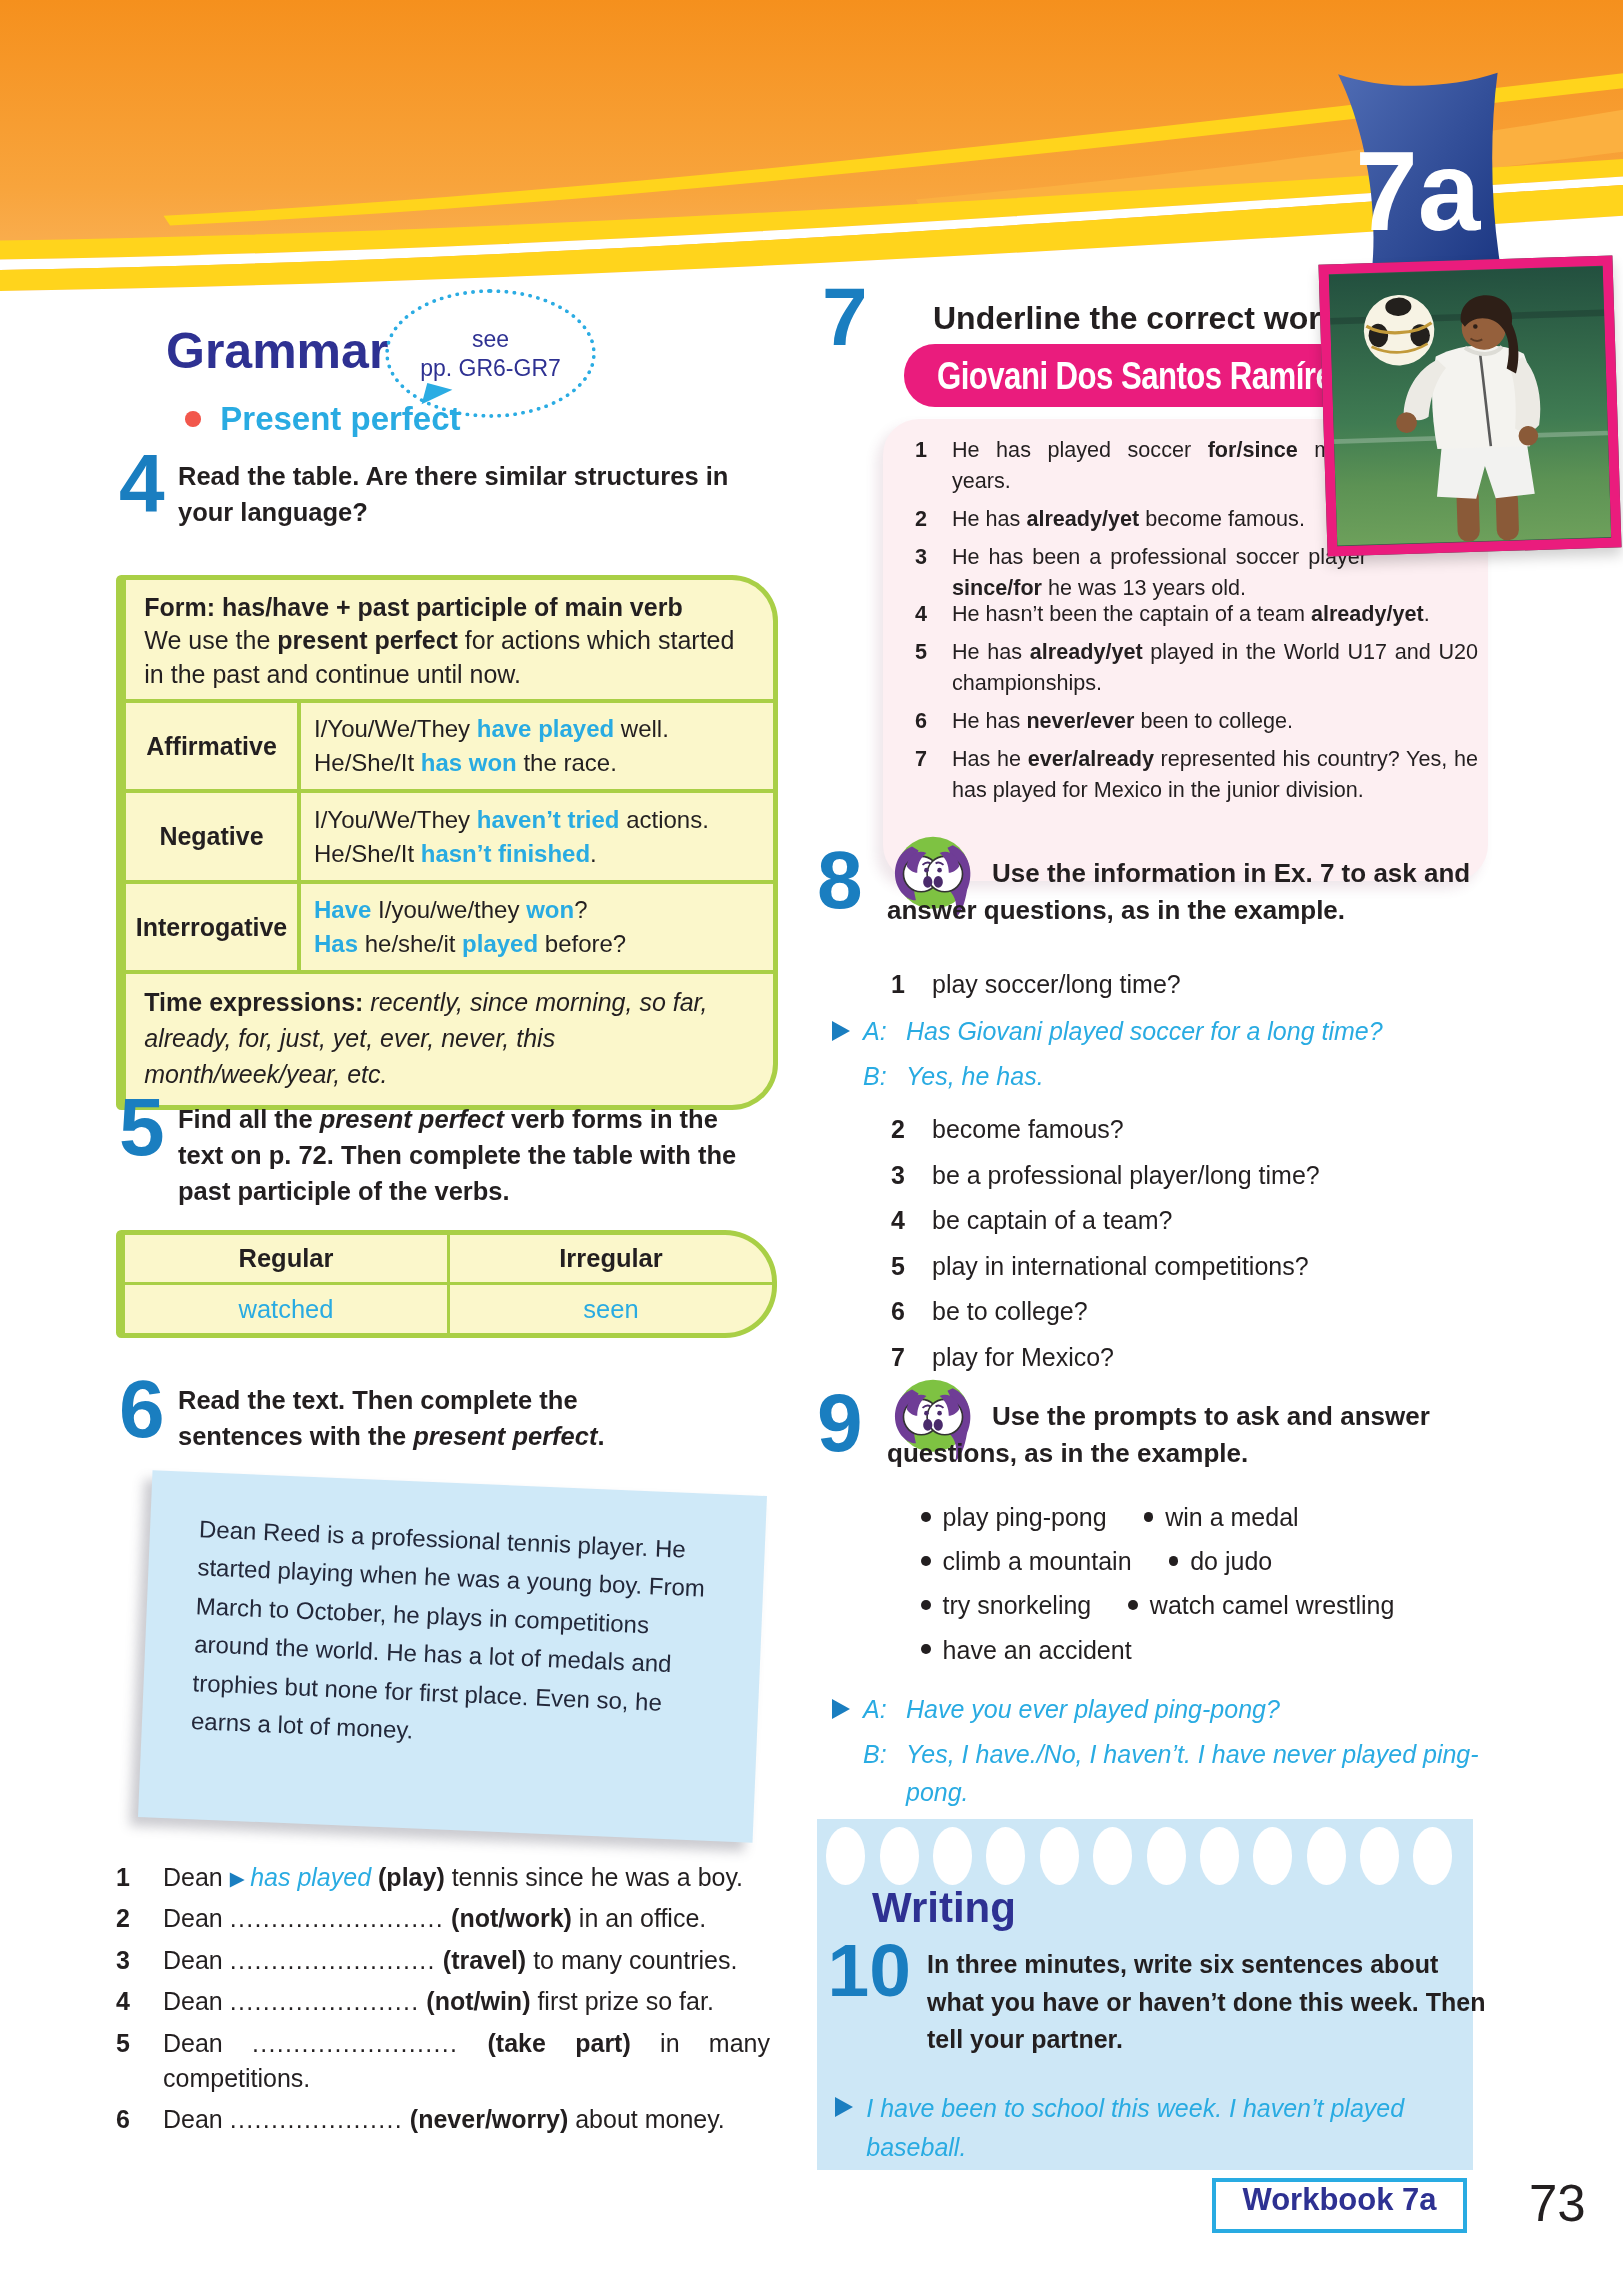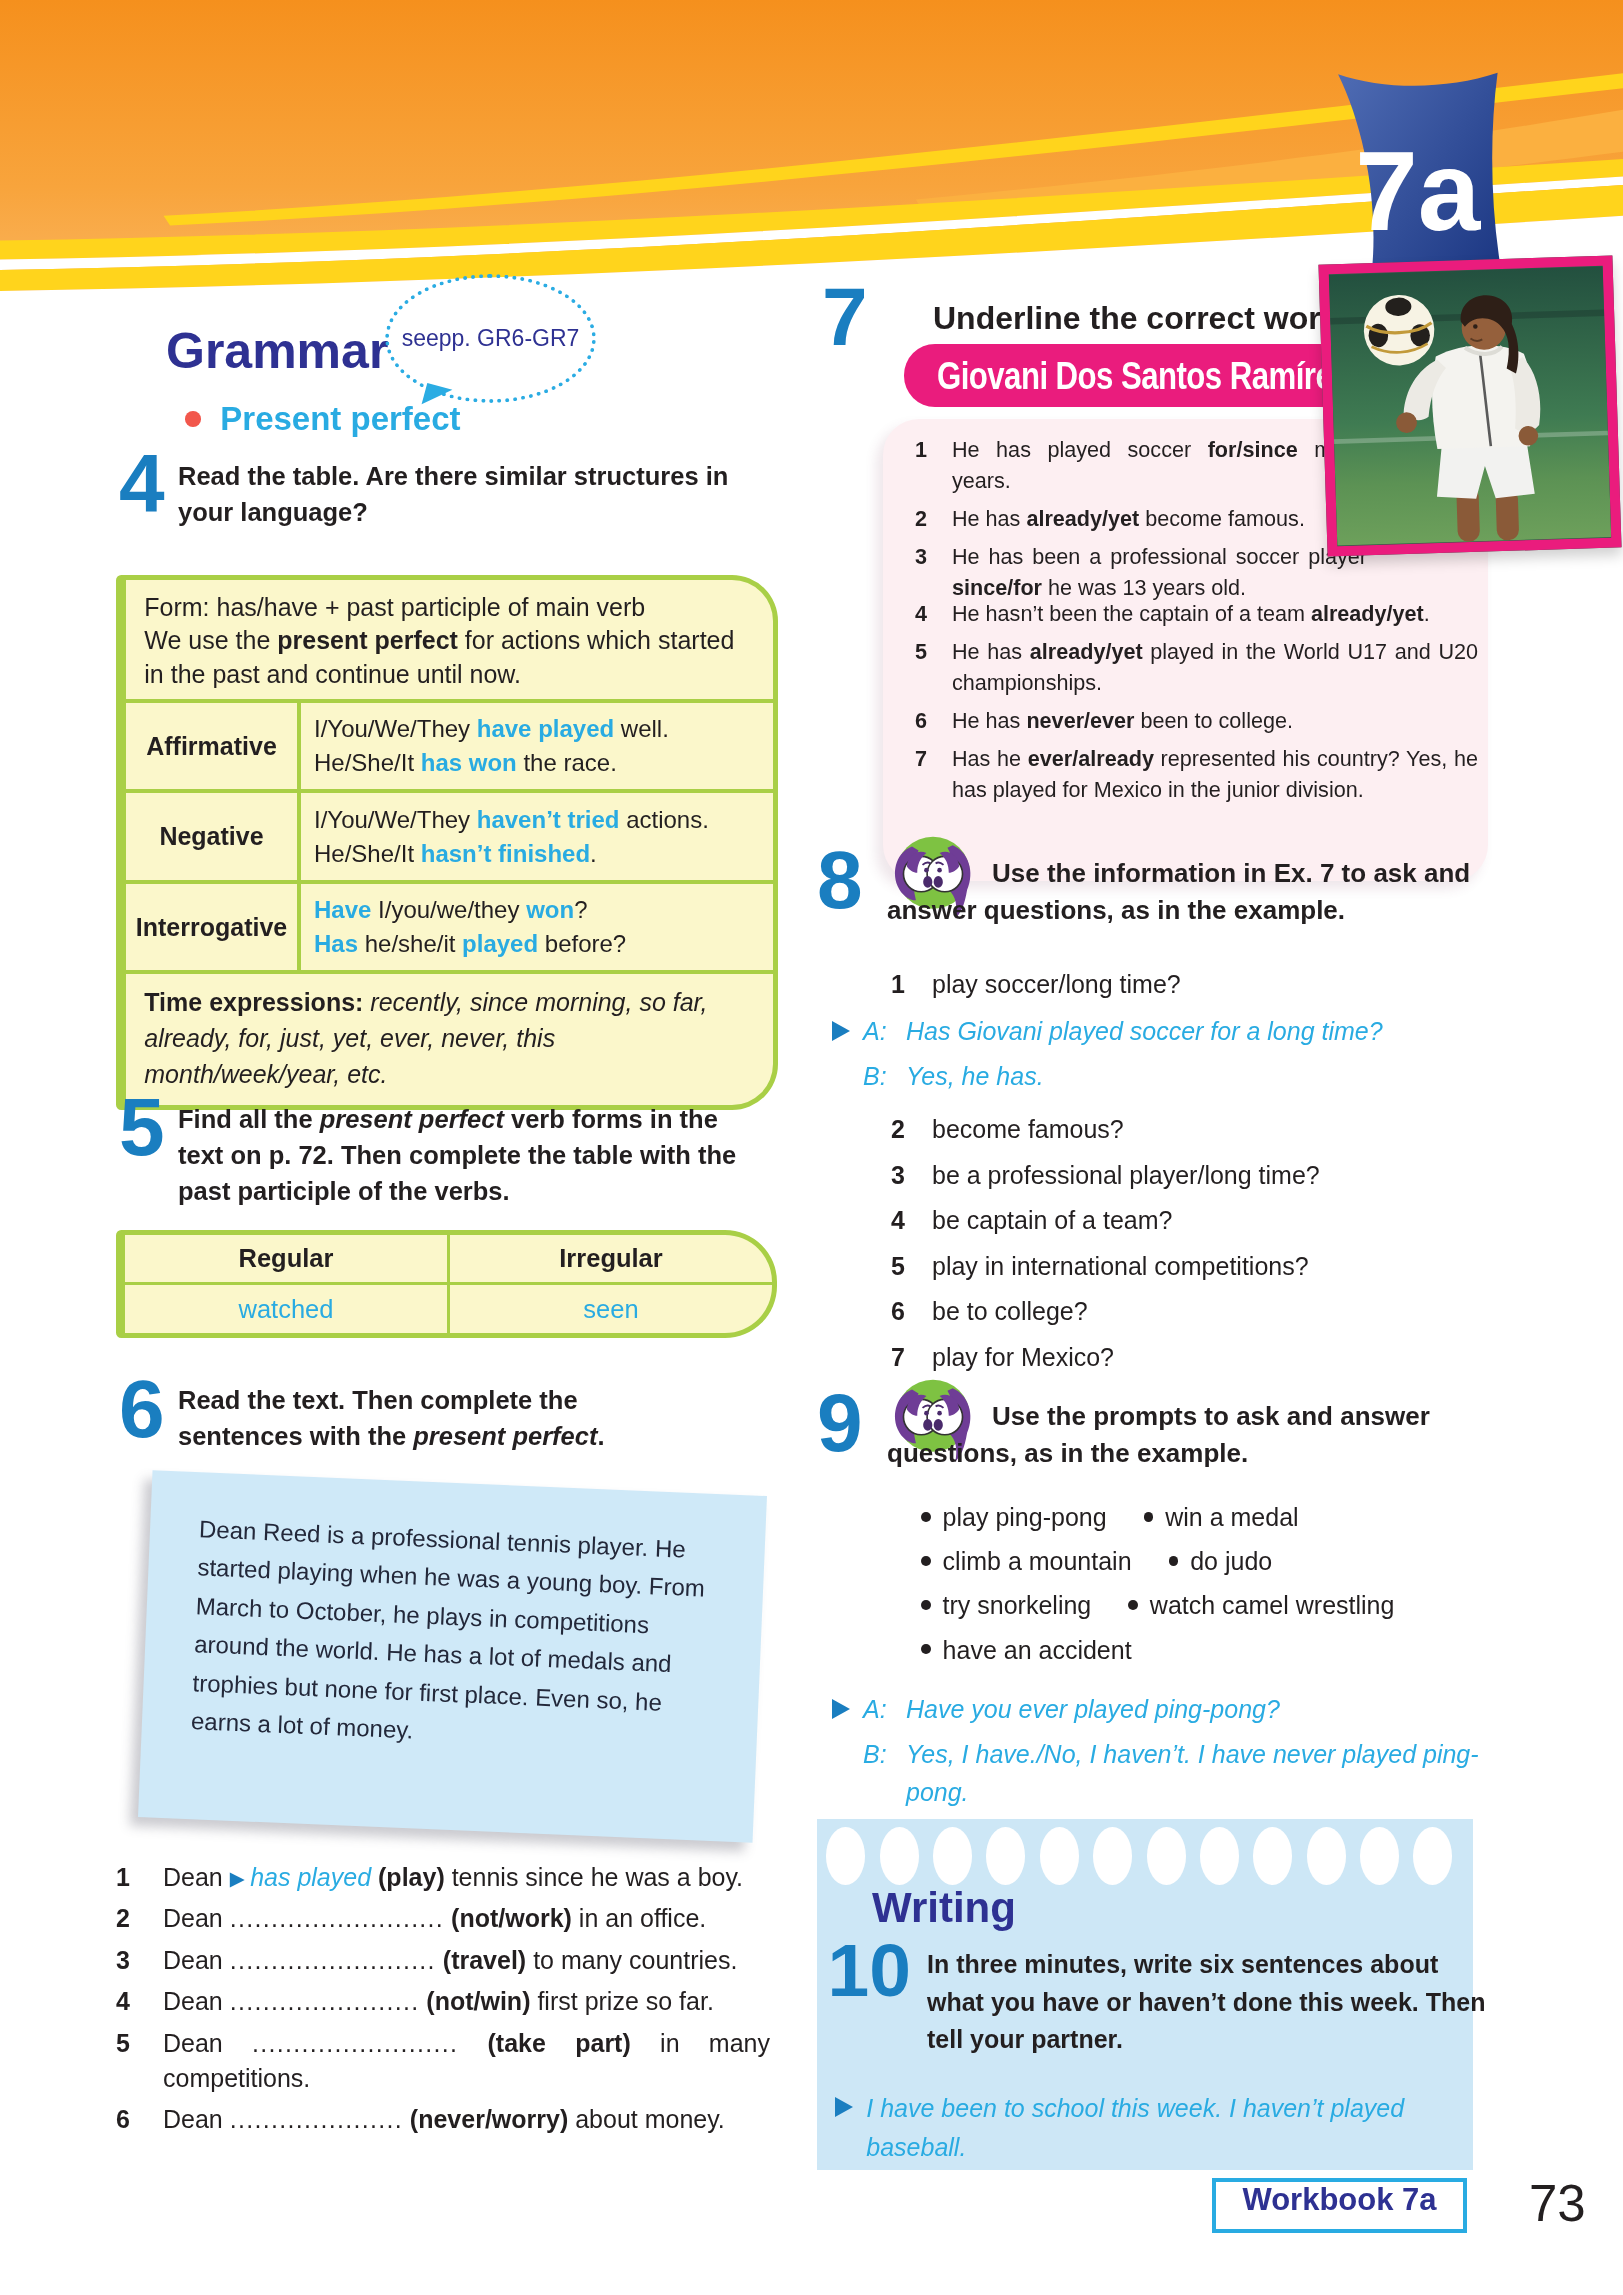--- a/index.html
+++ b/index.html
@@ -21,36 +21,36 @@
   .li{display:flex;align-items:flex-start}
   .li .n{font-weight:bold;flex:none}
   .li .t{flex:1}
 
   
   #waves{position:absolute;left:0;top:0}
   #badge7a{position:absolute;left:1330px;top:65px}
 
   
   #grammar-title{left:166px;top:322px;font-size:50px;font-weight:bold;color:#2e3192}
-  #ref-note{left:385px;top:274px;width:203px;height:121px;border:4.6px dotted #2bace3;border-radius:50%;
-            display:flex;flex-direction:row;align-items:center;justify-content:center;
+  #ref-note{left:385px;top:289px;width:203px;height:121px;border:4.6px dotted #2bace3;border-radius:50%;
+            display:flex;flex-direction:column;align-items:center;justify-content:center;
             color:#2e3192;font-size:23px;line-height:1.25;text-align:center}
   #ref-arrow{left:424px;top:386px;width:0;height:0;border-top:22px solid #2bace3;
              border-right:26px solid transparent;transform:rotate(15deg)}
   #topic{left:185px;top:400px;display:flex;align-items:center}
   #topic .dot{width:15.7px;height:15.7px;border-radius:50%;background:#f2574c;margin-right:19.6px;flex:none}
   #topic .lbl{color:#29abe2;font-weight:bold;font-size:33px}
 
   
   #ex4-num{left:119px;top:446px}
   #ex4-title{left:178px;top:458px;width:582px}
   #form-table{left:116px;top:575px;width:647px;border:5.9px solid #a9cf46;border-left-width:10.5px;
               border-radius:5.2px 46px 46px 5.2px;background:#fbf7cb;overflow:hidden}
   .tbl-head{padding:10.5px 15.7px 7.9px 18.3px;font-size:25px;line-height:1.34}
-  .tform{font-weight:normal}
+  .tform{font-weight:bold}
   .trow{display:flex;border-top:4.6px solid #a9cf46}
   .tlbl{width:171px;flex:none;display:flex;align-items:center;justify-content:center;
         font-weight:bold;font-size:25px;border-right:4.6px solid #a9cf46;text-align:center}
   .tcnt{flex:1;padding:9.2px 10.5px 9.2px 13px;font-size:24px;line-height:1.42}
   .ttime{border-top:4.6px solid #a9cf46;padding:9.2px 15.7px 13px 18.3px;font-size:25px;line-height:1.45}
 
   
   #ex5-num{left:119px;top:1090px}
   #ex5-title{left:178px;top:1101px;width:563px}
   #pp-table{left:116px;top:1230px;width:647px;border:5.9px solid #a9cf46;border-left-width:9.2px;

